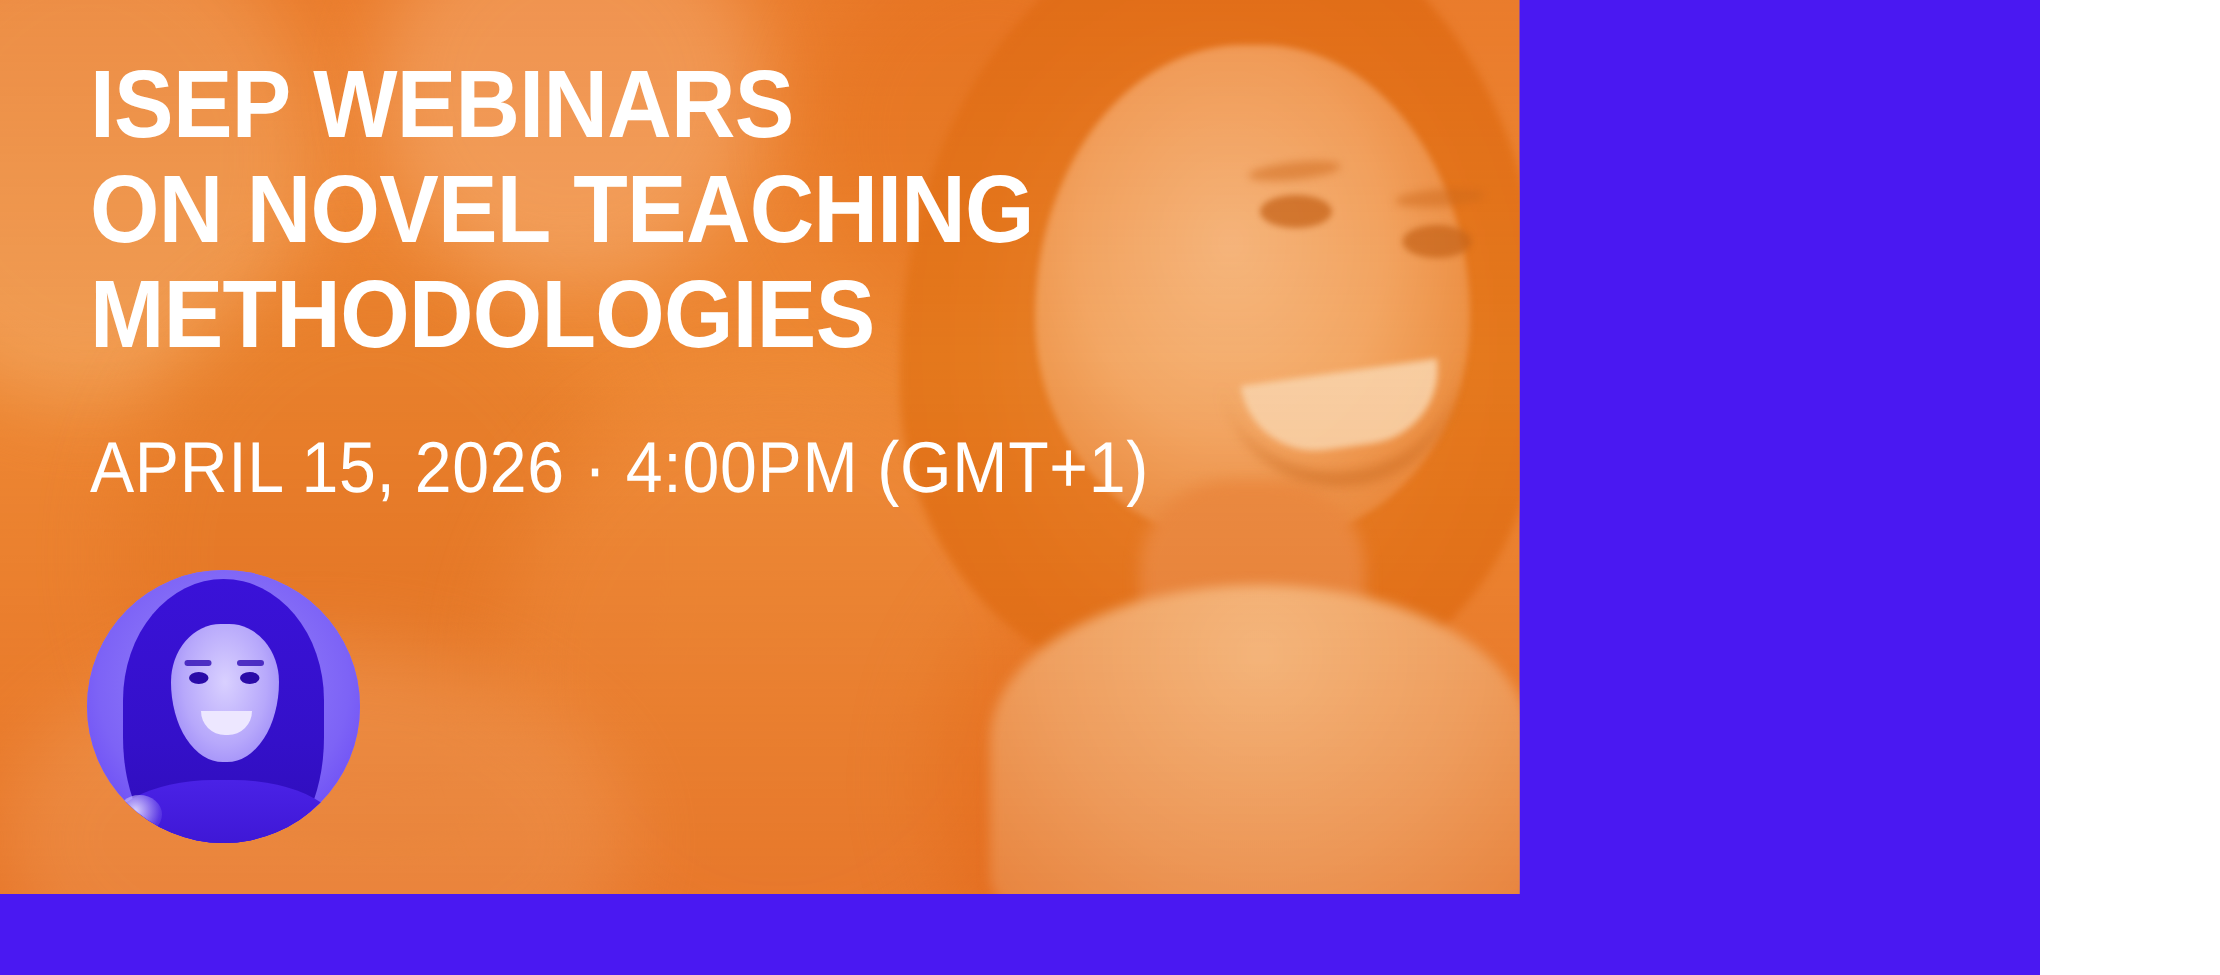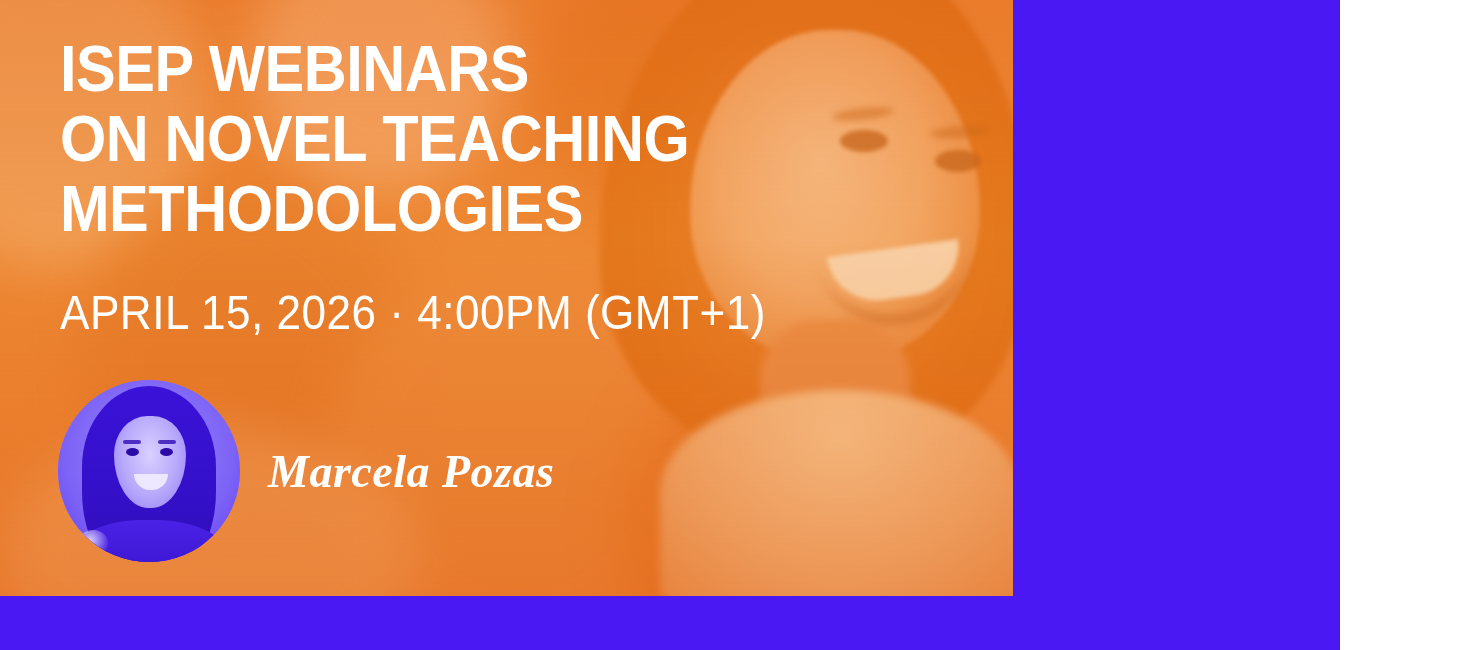--- a/index.html
+++ b/index.html
@@ -4,20 +4,21 @@
 <title>ISEP Webinars Banner</title>
 <style>
   html,body{margin:0;padding:0;background:#ffffff;}
   body{font-family:"Liberation Sans",sans-serif;}
 
   .banner{
     position:relative;
     width:1340px;height:650px;
     overflow:hidden;
     background:#4A18F2;
+    padding-left:20px;
   }
 
   
   .photo-panel{
     position:absolute;left:0;top:0;
     width:1013px;height:596px;
     overflow:hidden;
     background:#EE8B35;
   }
   .photo-art{position:absolute;inset:0;}
@@ -207,21 +208,20 @@
         <div class="a-hair"></div>
         <div class="a-face"></div>
         <div class="a-brow l"></div>
         <div class="a-brow r"></div>
         <div class="a-eye l"></div>
         <div class="a-eye r"></div>
         <div class="a-smile"></div>
         <div class="a-body"></div>
         <div class="a-sparkle"></div>
       </div>
-      <div class="speaker-name">Marcela Pozas</div>
     </div>
   </div>
 
   <div class="brand-rail">
 
     
 
     
 
     

